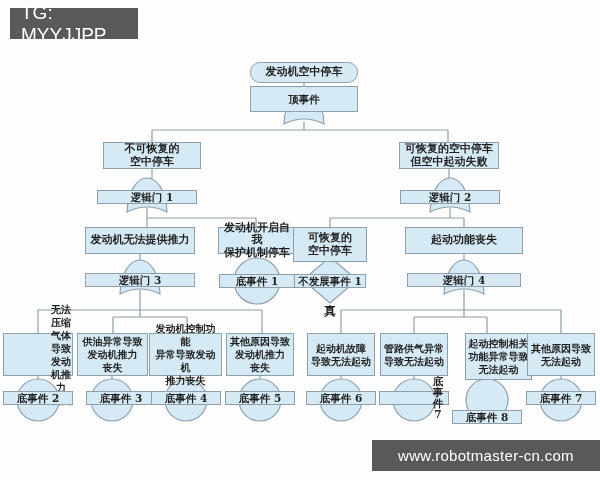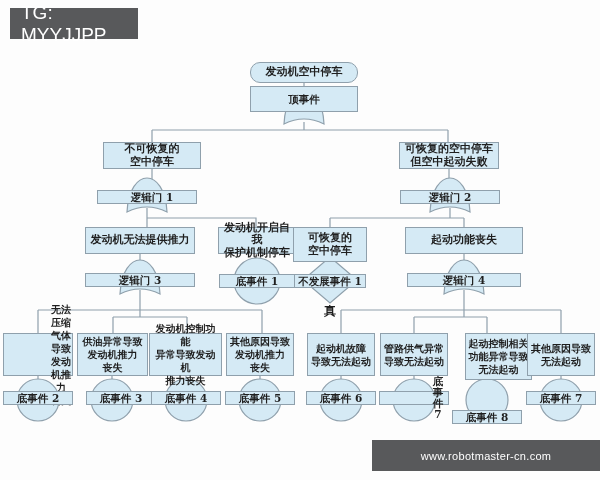--- a/index.html
+++ b/index.html
@@ -20,21 +20,21 @@
   .truth{
     position:absolute;z-index:2;font-weight:bold;color:#1f1f1f;
     font-size:12px;text-align:center;
   }
   .badge{
     position:absolute;z-index:3;background:#58595b;color:#ffffff;
     font-family:"Liberation Sans","DejaVu Sans",sans-serif;
     display:flex;align-items:center;box-sizing:border-box;
   }
   #tg-badge{left:10px;top:8px;width:128px;height:31px;font-size:19px;padding-left:11px;}
-  #wm-badge{left:372px;top:440px;width:228px;height:31px;font-size:11px;justify-content:center;letter-spacing:.3px;}
+  #wm-badge{left:372px;top:440px;width:228px;height:31px;font-size:15px;justify-content:center;letter-spacing:.3px;}
 </style>
 </head>
 <body>
 
 <div id="canvas">
 
   <svg id="wires" width="600" height="480">
 
     <g stroke="#8fa0ac" stroke-width="1.2" fill="none">
       <path d="M304,83 V90"></path>

